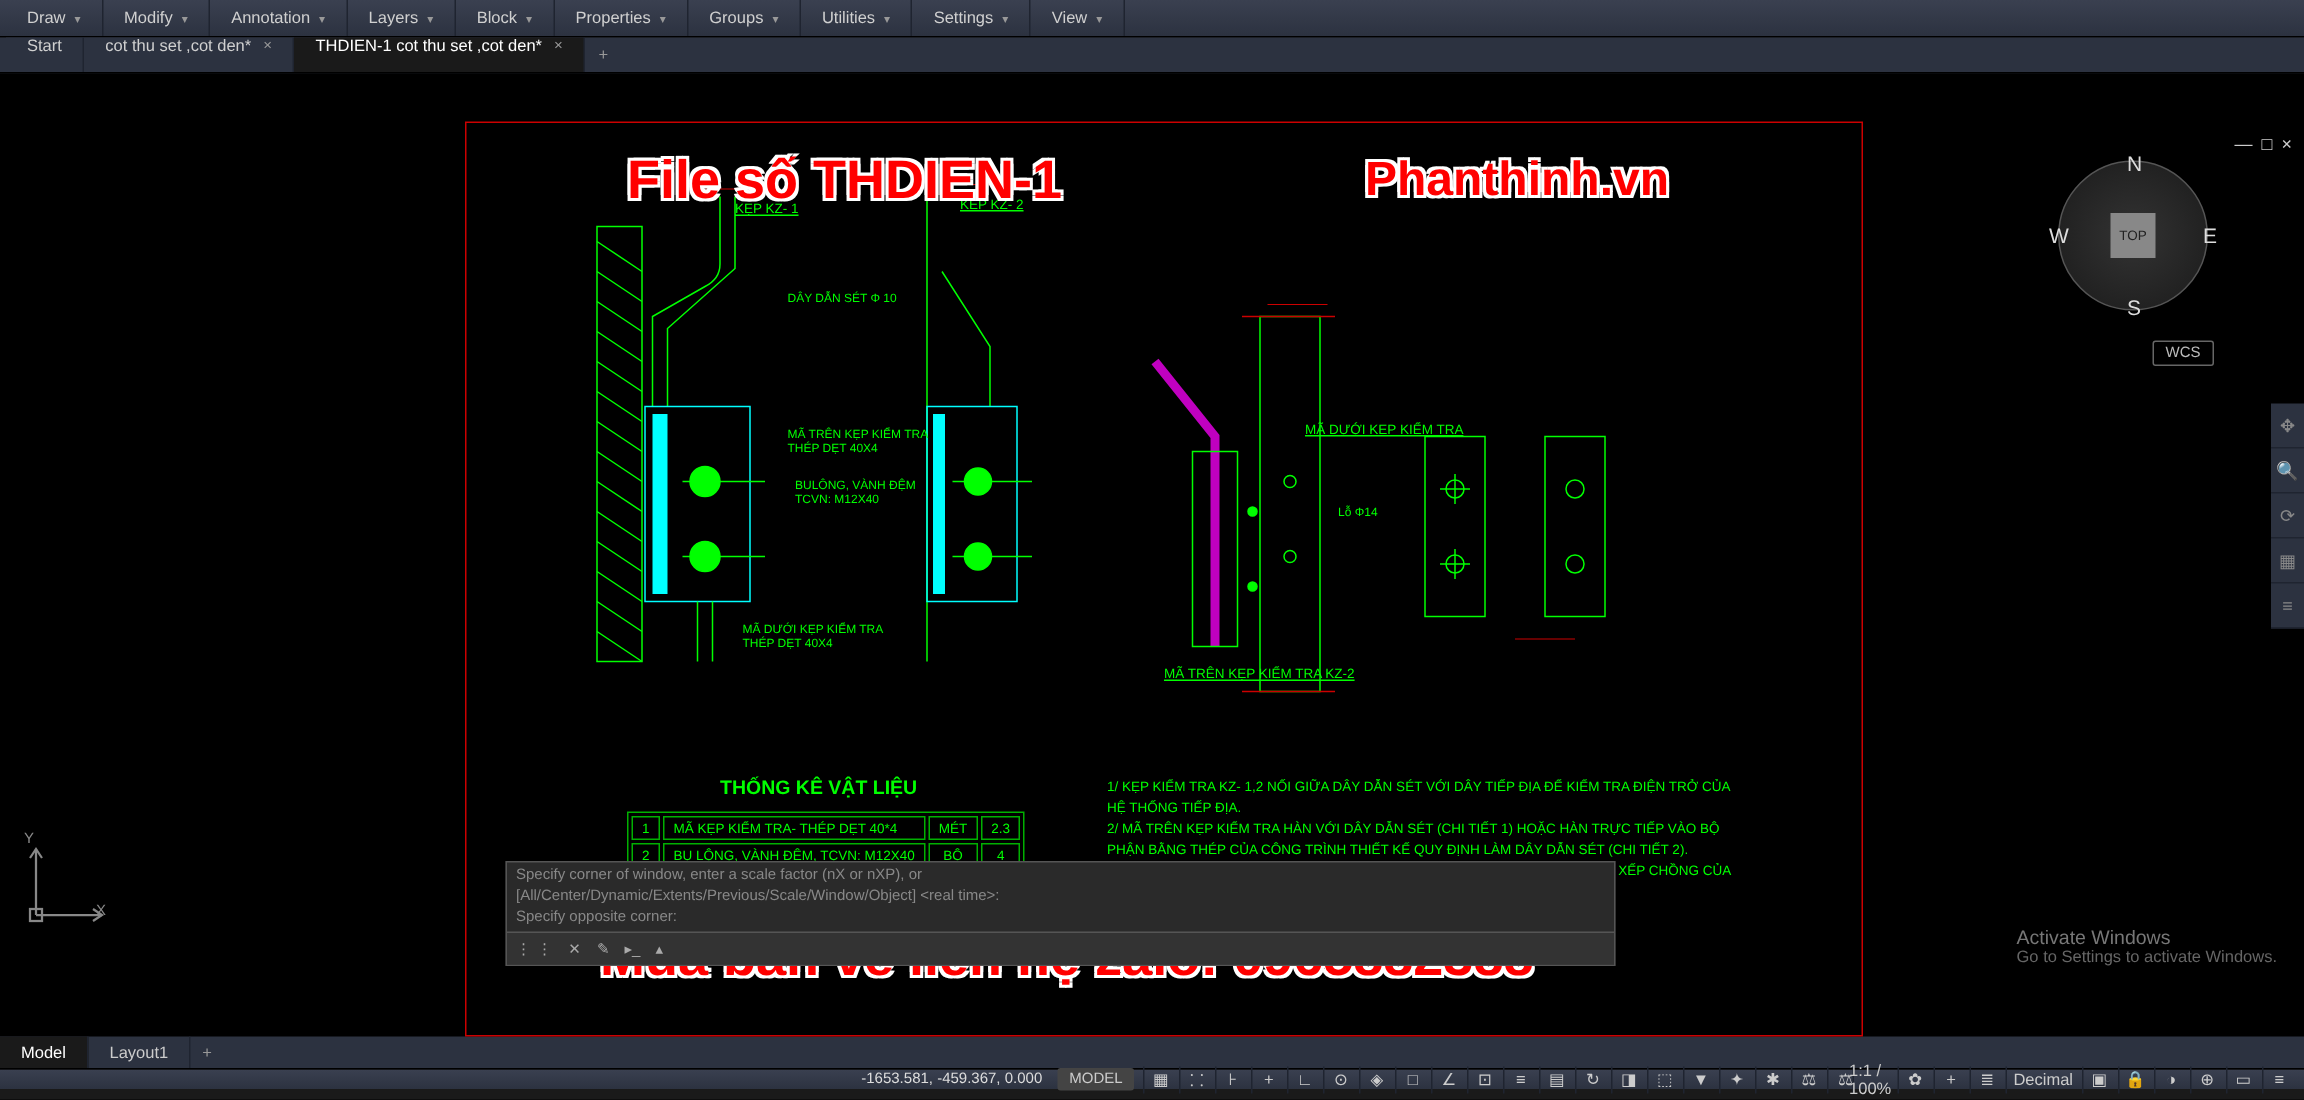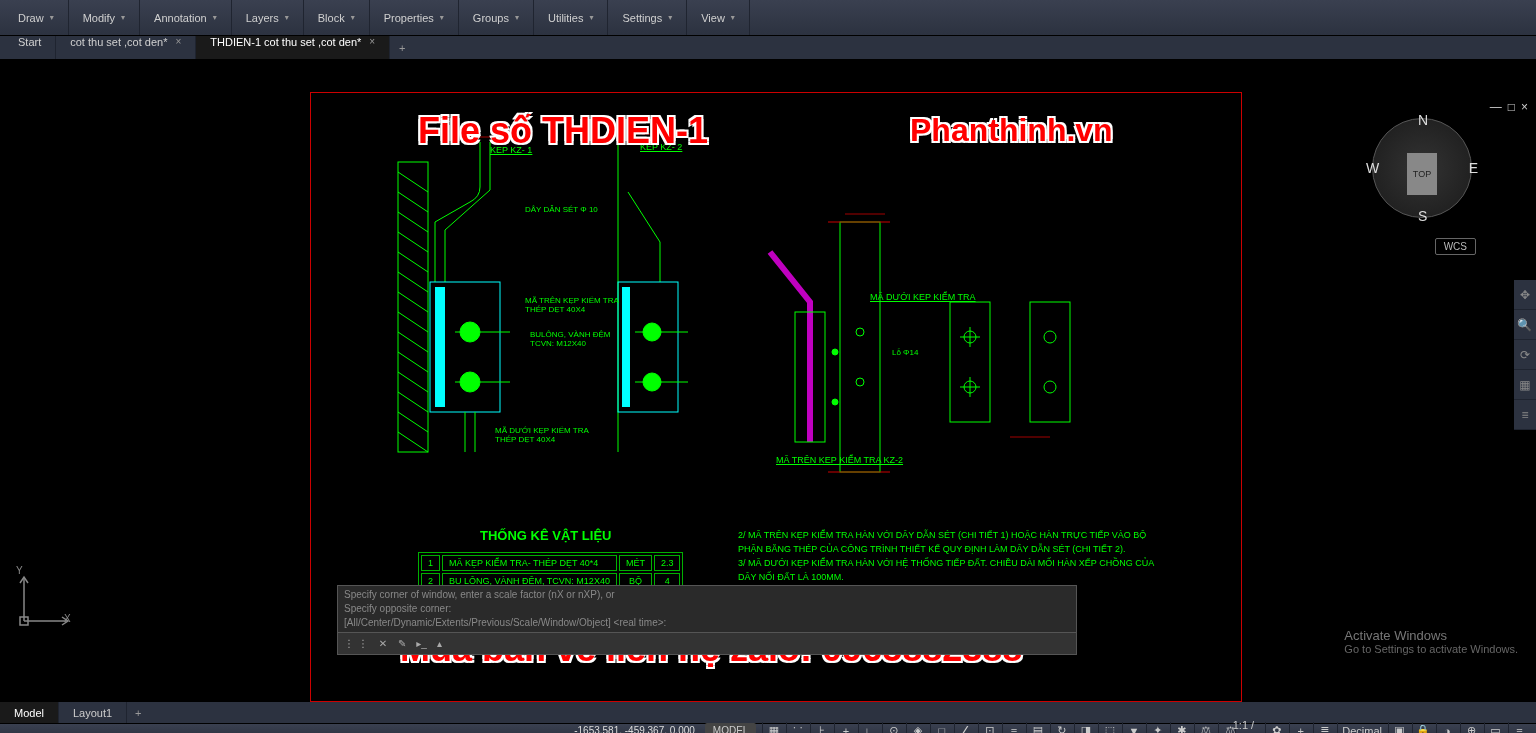--- a/index.html
+++ b/index.html
@@ -1,17 +1,17 @@
 <!DOCTYPE html>
 <html><head>
 <meta charset="utf-8">
 <style>
 *{margin:0;padding:0;box-sizing:border-box;font-family:"Segoe UI",Arial,sans-serif}
 body{background:#1a1a1a;width:1536px;height:733px;overflow:hidden;position:relative;color:#ccc;font-size:11px}
-.ribbon{height:36px;background:linear-gradient(#3a4050,#2c3240);display:flex;align-items:center;padding:0 4px;border-bottom:1px solid #000}
+.ribbon{height:25px;background:linear-gradient(#3a4050,#2c3240);display:flex;align-items:center;padding:0 4px;border-bottom:1px solid #000}
 .ribbon-group{padding:0 14px;height:100%;display:flex;align-items:center;color:#d0d0d0;cursor:pointer;border-right:1px solid #1f2430;position:relative}
 .ribbon-group:after{content:"▾";margin-left:6px;font-size:8px;color:#999}
 .tabs{height:24px;background:#2c3240;display:flex;align-items:stretch;padding-left:4px;border-bottom:1px solid #000}
 .tab{padding:0 14px;display:flex;align-items:flex-start;color:#d0d0d0;cursor:pointer;font-size:11px;background:#2c3240;border-right:1px solid #1f2430}
 .tab.active{background:#1a1a1a;color:#fff}
 .tab .close{margin-left:8px;color:#999;font-size:10px}
 .tab-add{width:24px;display:flex;align-items:center;justify-content:center;color:#999;cursor:pointer}
 .canvas-wrap{position:relative;height:641px;background:#000}
 .drawing{position:absolute;left:310px;top:32px;width:932px;height:610px;border:1px solid #c00}
 svg.cad{position:absolute;left:310px;top:32px}
@@ -25,21 +25,21 @@
 .notes{position:absolute;left:738px;top:468px;color:#00ff00;font-size:9px;line-height:14px;width:420px}
 .notes .heading{color:#00ff00;text-decoration:underline;font-weight:600}
 .label{position:absolute;color:#00ff00;font-size:9px;text-decoration:underline}
 .label-small{position:absolute;color:#00ff00;font-size:8px}
 .cube{position:absolute;right:54px;top:48px;width:120px;height:120px}
 .cube .ring{position:absolute;left:10px;top:10px;width:100px;height:100px;border-radius:50%;border:1px solid #555;background:radial-gradient(circle at center,#333,#1a1a1a)}
 .cube .n{position:absolute;left:56px;top:4px;color:#ddd;font-size:14px}
 .cube .s{position:absolute;left:56px;bottom:4px;color:#ddd;font-size:14px}
 .cube .e{position:absolute;right:4px;top:52px;color:#ddd;font-size:14px}
 .cube .w{position:absolute;left:4px;top:52px;color:#ddd;font-size:14px}
-.cube .top{position:absolute;left:45px;top:45px;width:30px;height:42px;background:#888;display:flex;align-items:center;justify-content:center;font-size:9px;color:#222}
+.cube .top{position:absolute;left:45px;top:45px;width:30px;height:30px;background:#888;display:flex;align-items:center;justify-content:center;font-size:9px;color:#222}
 .wcs{position:absolute;right:60px;top:178px;border:1px solid #666;padding:2px 8px;color:#bbb;font-size:10px;border-radius:2px}
 .win-ctrl{position:absolute;right:8px;top:40px;color:#ccc;font-size:12px;display:flex;gap:6px}
 .side-tools{position:absolute;right:0;top:220px;width:22px;background:#2c3240;display:flex;flex-direction:column}
 .side-tools div{height:30px;border-bottom:1px solid #1f2430;display:flex;align-items:center;justify-content:center;color:#888;font-size:12px}
 .ucs{position:absolute;left:14px;bottom:70px;width:60px;height:60px;color:#888;font-size:10px}
 .cmdwin{position:absolute;left:337px;bottom:46px;width:740px;background:#2a2a2a;border:1px solid #555;font-family:Consolas,monospace;font-size:10px;color:#888}
 .cmdhist{padding:2px 6px;line-height:14px}
 .cmdline{display:flex;align-items:center;background:#333;border-top:1px solid #555;height:22px}
 .cmdline .icons{padding:0 6px;color:#aaa;letter-spacing:4px}
 .cmdline input{flex:1;background:transparent;border:none;color:#999;font-family:Consolas,monospace;font-size:11px;font-style:italic;outline:none}
@@ -196,20 +196,21 @@
     <tr>
       <td>2</td>
           <td style="text-align:left">BU LÔNG, VÀNH ĐỆM, TCVN: M12X40</td>
           <td>BỘ</td>
           <td>4</td>
     </tr>
   </tbody>
     </table>
 
   <div class="notes">
+    <div>1/ KẸP KIỂM TRA KZ- 1,2  NỐI GIỮA DÂY DẪN SÉT VỚI DÂY TIẾP ĐỊA ĐỂ KIỂM TRA ĐIỆN TRỞ CỦA HỆ THỐNG TIẾP ĐỊA.</div>
     <div>2/ MÃ TRÊN KẸP KIỂM TRA HÀN VỚI DÂY DẪN SÉT (CHI TIẾT 1) HOẶC HÀN TRỰC TIẾP VÀO BỘ PHẬN BẰNG THÉP CỦA CÔNG TRÌNH THIẾT KẾ QUY ĐỊNH LÀM DÂY DẪN SÉT (CHI TIẾT 2).</div>
     <div>3/ MÃ DƯỚI KẸP KIỂM TRA HÀN VỚI HỆ THỐNG TIẾP ĐẤT. CHIỀU DÀI MỐI HÀN XẾP CHỒNG CỦA DÂY NỐI ĐẤT LÀ 100MM.</div>
   </div>
 
   <div class="wm wm-title">File số THDIEN-1</div>
   <div class="wm wm-site">Phanthinh.vn</div>
   <div class="wm wm-contact">Mua bản vẽ liên hệ zalo: 0965882388</div>
 
   <div class="win-ctrl">
     <span>—</span>
@@ -245,22 +246,22 @@
       <rect x="6" y="46" width="8" height="8"></rect>
     </g>
       </svg>
     <span style="position:absolute;left:50px;top:42px">X</span>
     <span style="position:absolute;left:2px;top:-6px">Y</span>
   </div>
 
   <div class="cmdwin">
     <div class="cmdhist">
       <div>Specify corner of window, enter a scale factor (nX or nXP), or</div>
+      <div>[All/Center/Dynamic/Extents/Previous/Scale/Window/Object] &lt;real time&gt;:</div>
       <div>Specify opposite corner:</div>
-      <div>[All/Center/Dynamic/Extents/Previous/Scale/Window/Object] &lt;real time&gt;:</div>
     </div>
     <div class="cmdline">
       <span class="icons">⋮⋮ ✕ ✎</span>
       <span style="color:#aaa;margin-right:4px">▸_</span>
       <span style="padding:0 6px;color:#aaa">▴</span>
     </div>
   </div>
 
   <div class="activate">
     <div>Activate Windows</div>

